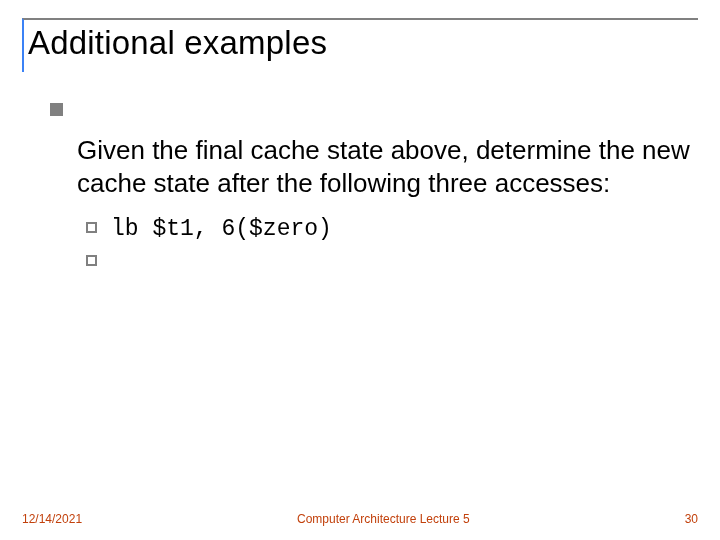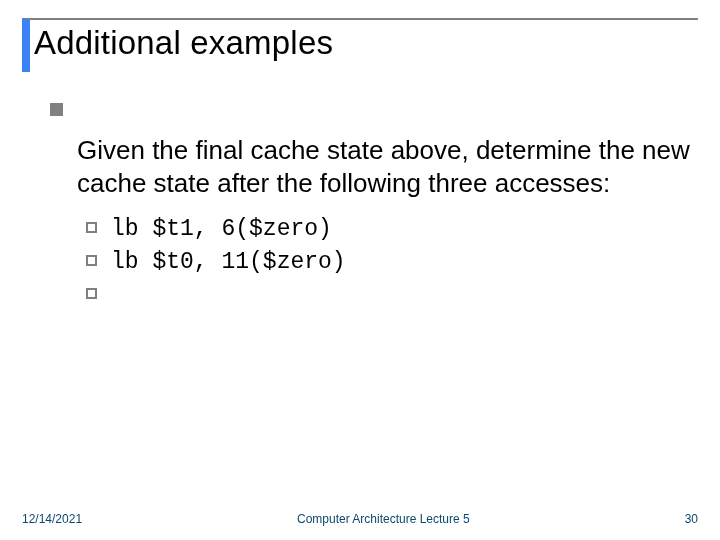--- a/index.html
+++ b/index.html
@@ -5,21 +5,21 @@
   * { margin: 0; padding: 0; box-sizing: border-box; }
   html, body { width: 720px; height: 540px; font-family: Arial, Helvetica, sans-serif; background: #fff; color: #000; }
   .slide {
     width: 720px;
     height: 540px;
     position: relative;
     padding: 18px 22px 0 22px;
   }
   .title-wrap {
     border-top: 2px solid #808080;
-    border-left: 8px solid #3b82f6;
+    border-left: 2px solid #3b82f6;
     padding: 4px 0 10px 4px;
     margin-bottom: 22px;
   }
   .title {
     font-size: 33px;
     font-weight: 400;
     letter-spacing: 0.2px;
   }
   .body {
     padding-left: 28px;
@@ -66,21 +66,21 @@
   }
   .footer {
     position: absolute;
     bottom: 14px;
     left: 0;
     right: 0;
     padding: 0 22px;
     display: flex;
     align-items: center;
     font-size: 12px;
-    color: #0c4a6e;
+    color: #c2410c;
   }
   .footer .date { flex: 0 0 auto; }
   .footer .center { flex: 1 1 auto; text-align: center; }
   .footer .num { flex: 0 0 auto; }
 </style>
 </head>
 <body>
 
 <div class="slide">
 
@@ -95,24 +95,20 @@
       <div class="b1-text">Given the final cache state above, determine the new cache state after the following three accesses:</div>
     </div>
 
     <div class="sublist">
       <div class="bullet2">
         <div class="sq-open"></div>
         <div class="code">lb $t1, 6($zero)</div>
       </div>
       <div class="bullet2">
         <div class="sq-open"></div>
-        <div class="code">lb $t0, 11($zero)</div>
-      </div>
-      <div class="bullet2">
-        <div class="sq-open"></div>
       </div>
     </div>
 
   </div>
 
   <div class="footer">
     <div class="date">12/14/2021</div>
     <div class="center">Computer Architecture Lecture 5</div>
     <div class="num">30</div>
   </div>

